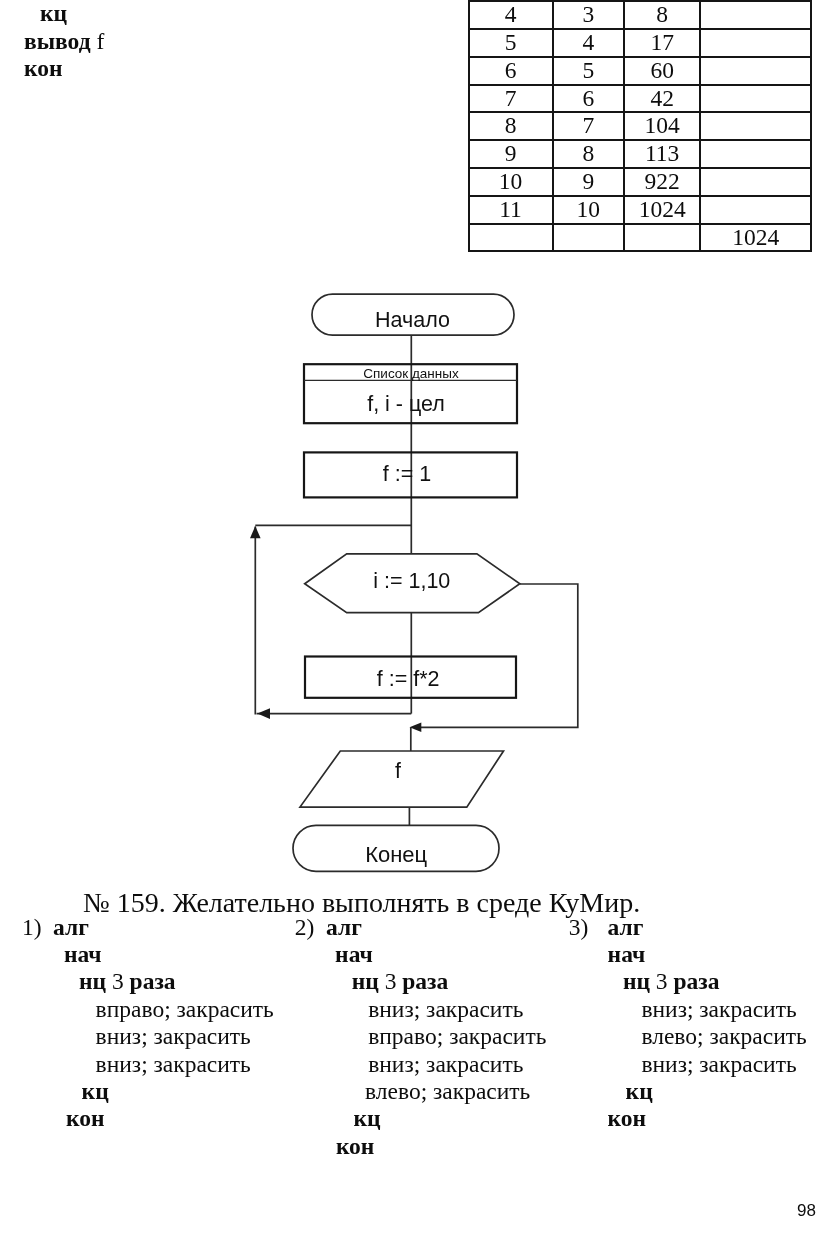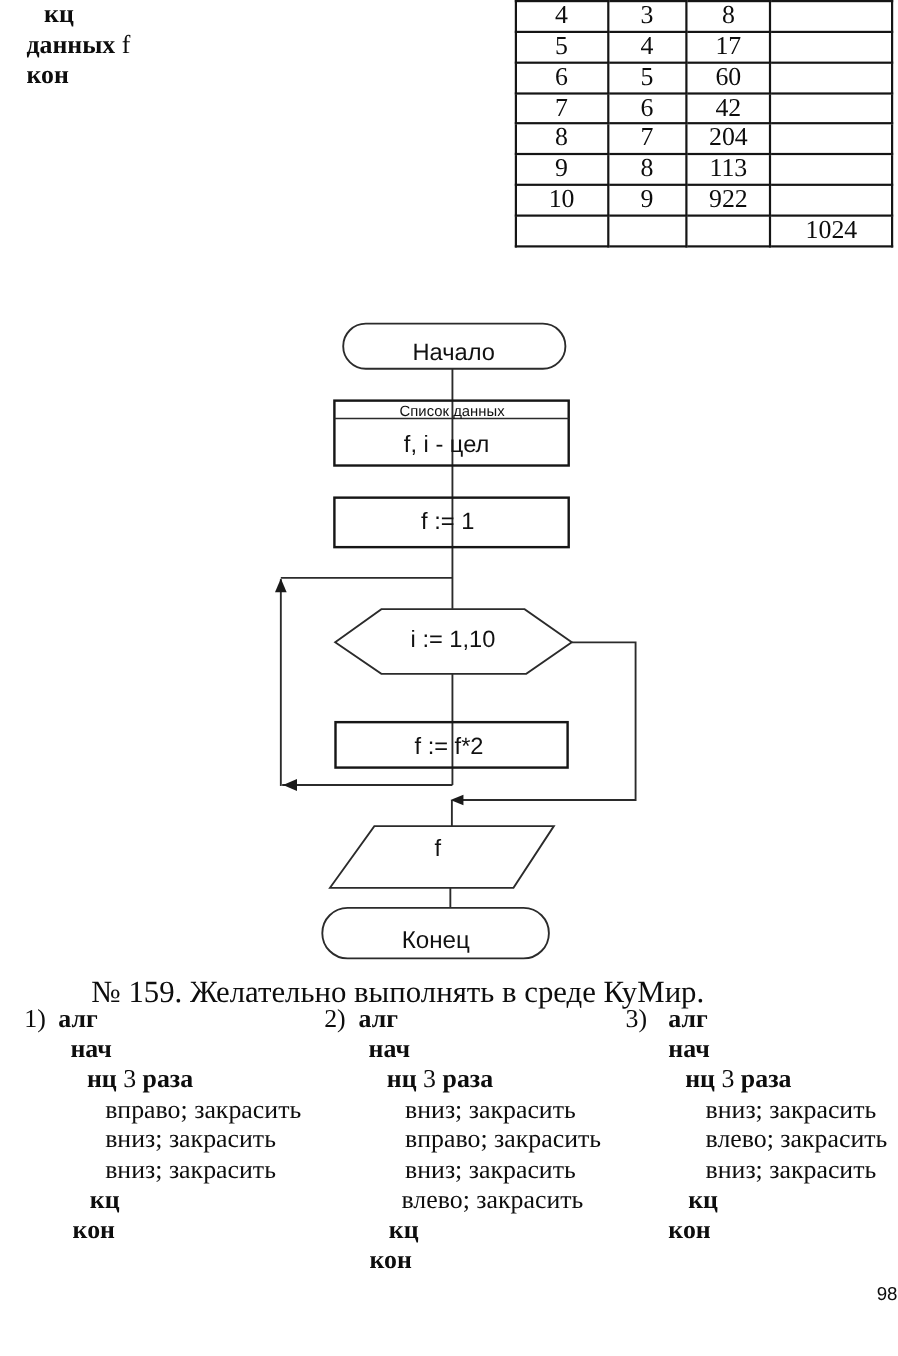--- a/index.html
+++ b/index.html
@@ -6,21 +6,21 @@
 body{width:816px;height:1233px;position:relative;background:#fff;color:#0d0d0d;overflow:hidden;}
 .L{position:absolute;line-height:1;white-space:pre;font-family:"Liberation Serif",serif;font-size:23.5px;}
 .b{font-weight:bold;text-align:right;}
 #tbl{position:absolute;left:467.5px;top:0.2px;border-collapse:collapse;table-layout:fixed;}
 #tbl td{border:2px solid #151515;font-size:23.5px;text-align:center;vertical-align:middle;padding:0;height:25.8px;line-height:25.8px;font-family:"Liberation Serif",serif;color:#0d0d0d;}
 </style>
 </head>
 <body>
 
 <div class="L b" style="left:40px;top:1.8px">кц</div>
-<div class="L" style="left:24px;top:29.6px"><span class="b">данных</span> f</div>
+<div class="L" style="left:24px;top:29.6px"><span class="b">вывод</span> f</div>
 <div class="L b" style="left:24px;top:57.4px">кон</div>
 
 <table id="tbl">
 <colgroup>
       <col style="width:84px">
       <col style="width:71.5px">
       <col style="width:76.3px">
       <col style="width:111px">
     </colgroup>
 <tbody>
@@ -44,33 +44,39 @@
       </tr>
 <tr>
         <td>7</td>
         <td>6</td>
         <td>42</td>
         <td></td>
       </tr>
 <tr>
         <td>8</td>
         <td>7</td>
-        <td>204</td>
+        <td>104</td>
         <td></td>
       </tr>
 <tr>
         <td>9</td>
         <td>8</td>
         <td>113</td>
         <td></td>
       </tr>
 <tr>
         <td>10</td>
         <td>9</td>
         <td>922</td>
+        <td></td>
+      </tr>
+<tr>
+        <td>11</td>
+        <td>10</td>
+        <td>1024</td>
         <td></td>
       </tr>
 <tr>
         <td></td>
         <td></td>
         <td></td>
         <td>1024</td>
       </tr>
 </tbody>
   </table>
@@ -139,13 +145,13 @@
 <div class="L" style="left:568.7px;top:915.5px">3)</div>
 <div class="L b" style="left:607.6px;top:915.5px">алг</div>
 <div class="L b" style="left:607.6px;top:942.9px">нач</div>
 <div class="L" style="left:622.9px;top:970.3px"><span class="b">нц</span> 3 <span class="b">раза</span></div>
 <div class="L" style="left:641.4px;top:997.7px">вниз; закрасить</div>
 <div class="L" style="left:641.4px;top:1025.1px">влево; закрасить</div>
 <div class="L" style="left:641.4px;top:1052.5px">вниз; закрасить</div>
 <div class="L b" style="left:625.6px;top:1079.9px">кц</div>
 <div class="L b" style="left:607.6px;top:1107.3px">кон</div>
 
-<div class="L" style="left:797px;top:1168px;font-family:'Liberation Sans',sans-serif;font-size:17px">98</div>
+<div class="L" style="left:797px;top:1202px;font-family:'Liberation Sans',sans-serif;font-size:17px">98</div>
 
 </body></html>

